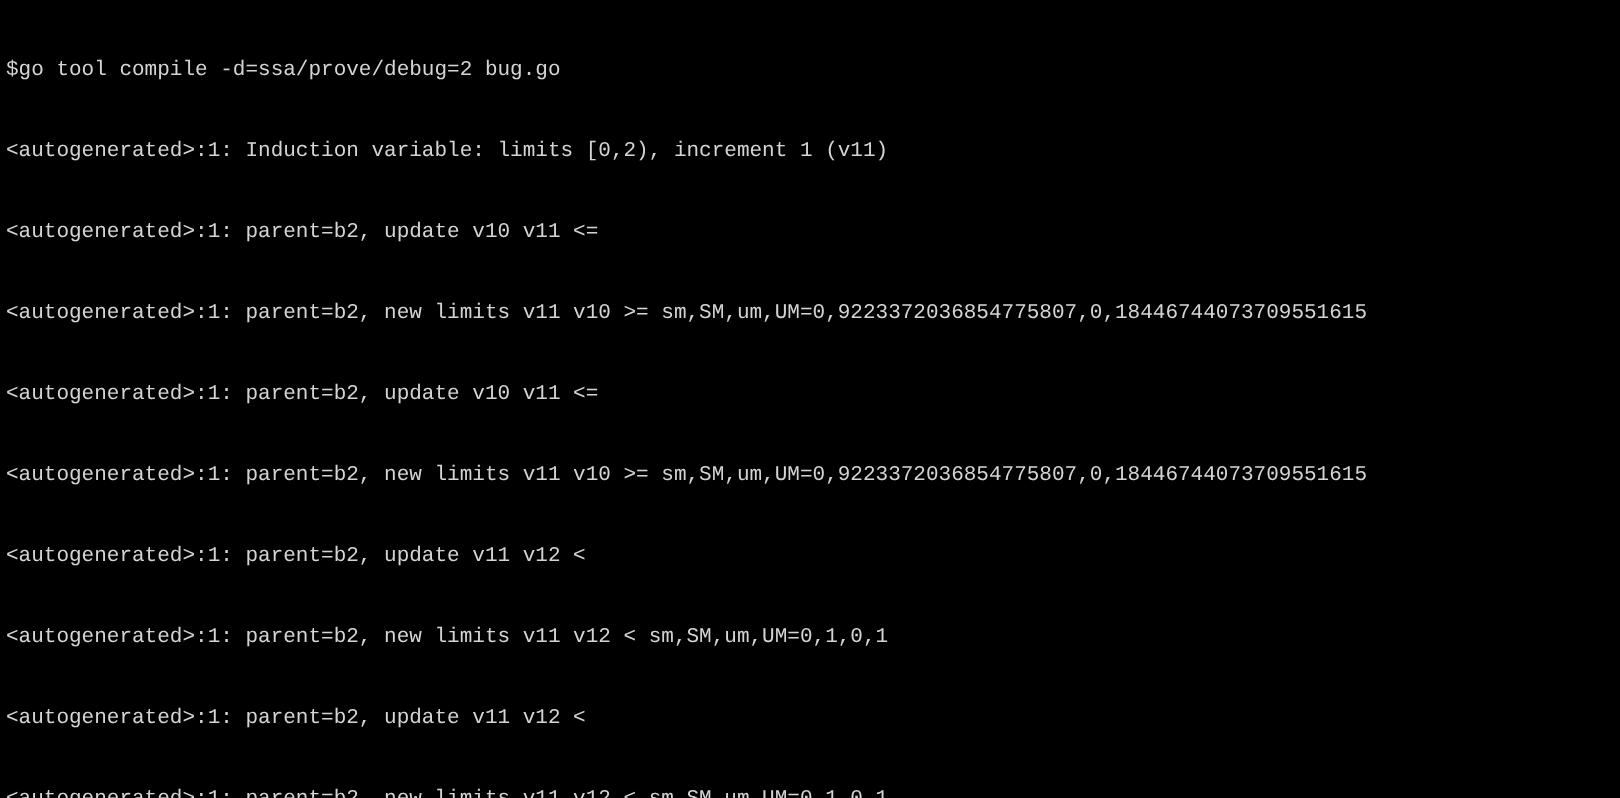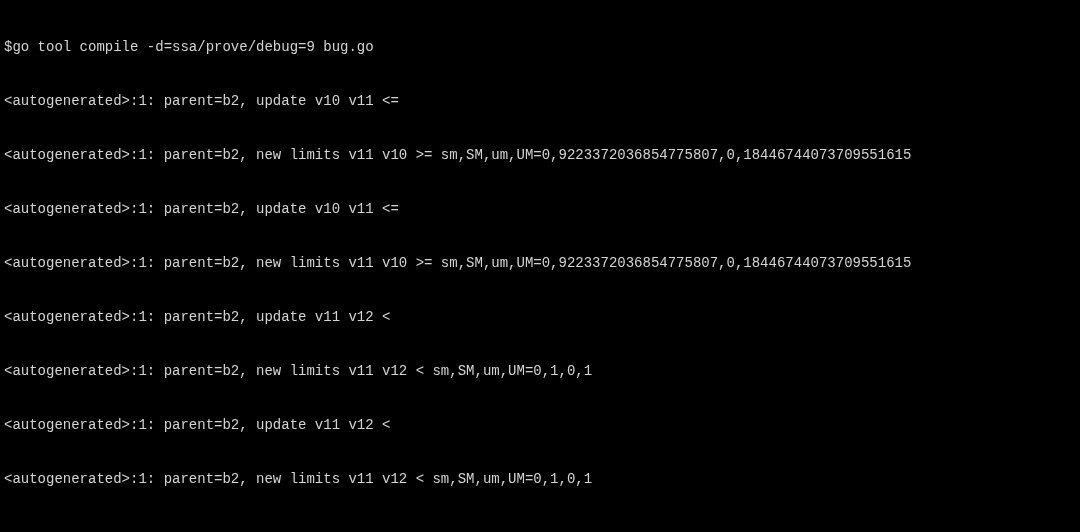--- a/index.html
+++ b/index.html
@@ -19,21 +19,22 @@
     white-space: pre;
   }
   .line {
     display: block;
   }
 </style>
 </head>
 <body>
 
 <div class="terminal">
-  <span class="line">$go tool compile -d=ssa/prove/debug=9 bug.go</span>
+  <span class="line">$go tool compile -d=ssa/prove/debug=2 bug.go</span>
+  <span class="line">&lt;autogenerated&gt;:1: Induction variable: limits [0,2), increment 1 (v11)</span>
   <span class="line">&lt;autogenerated&gt;:1: parent=b2, update v10 v11 &lt;=</span>
   <span class="line">&lt;autogenerated&gt;:1: parent=b2, new limits v11 v10 &gt;= sm,SM,um,UM=0,9223372036854775807,0,18446744073709551615</span>
   <span class="line">&lt;autogenerated&gt;:1: parent=b2, update v10 v11 &lt;=</span>
   <span class="line">&lt;autogenerated&gt;:1: parent=b2, new limits v11 v10 &gt;= sm,SM,um,UM=0,9223372036854775807,0,18446744073709551615</span>
   <span class="line">&lt;autogenerated&gt;:1: parent=b2, update v11 v12 &lt;</span>
   <span class="line">&lt;autogenerated&gt;:1: parent=b2, new limits v11 v12 &lt; sm,SM,um,UM=0,1,0,1</span>
   <span class="line">&lt;autogenerated&gt;:1: parent=b2, update v11 v12 &lt;</span>
   <span class="line">&lt;autogenerated&gt;:1: parent=b2, new limits v11 v12 &lt; sm,SM,um,UM=0,1,0,1</span>
   
   

